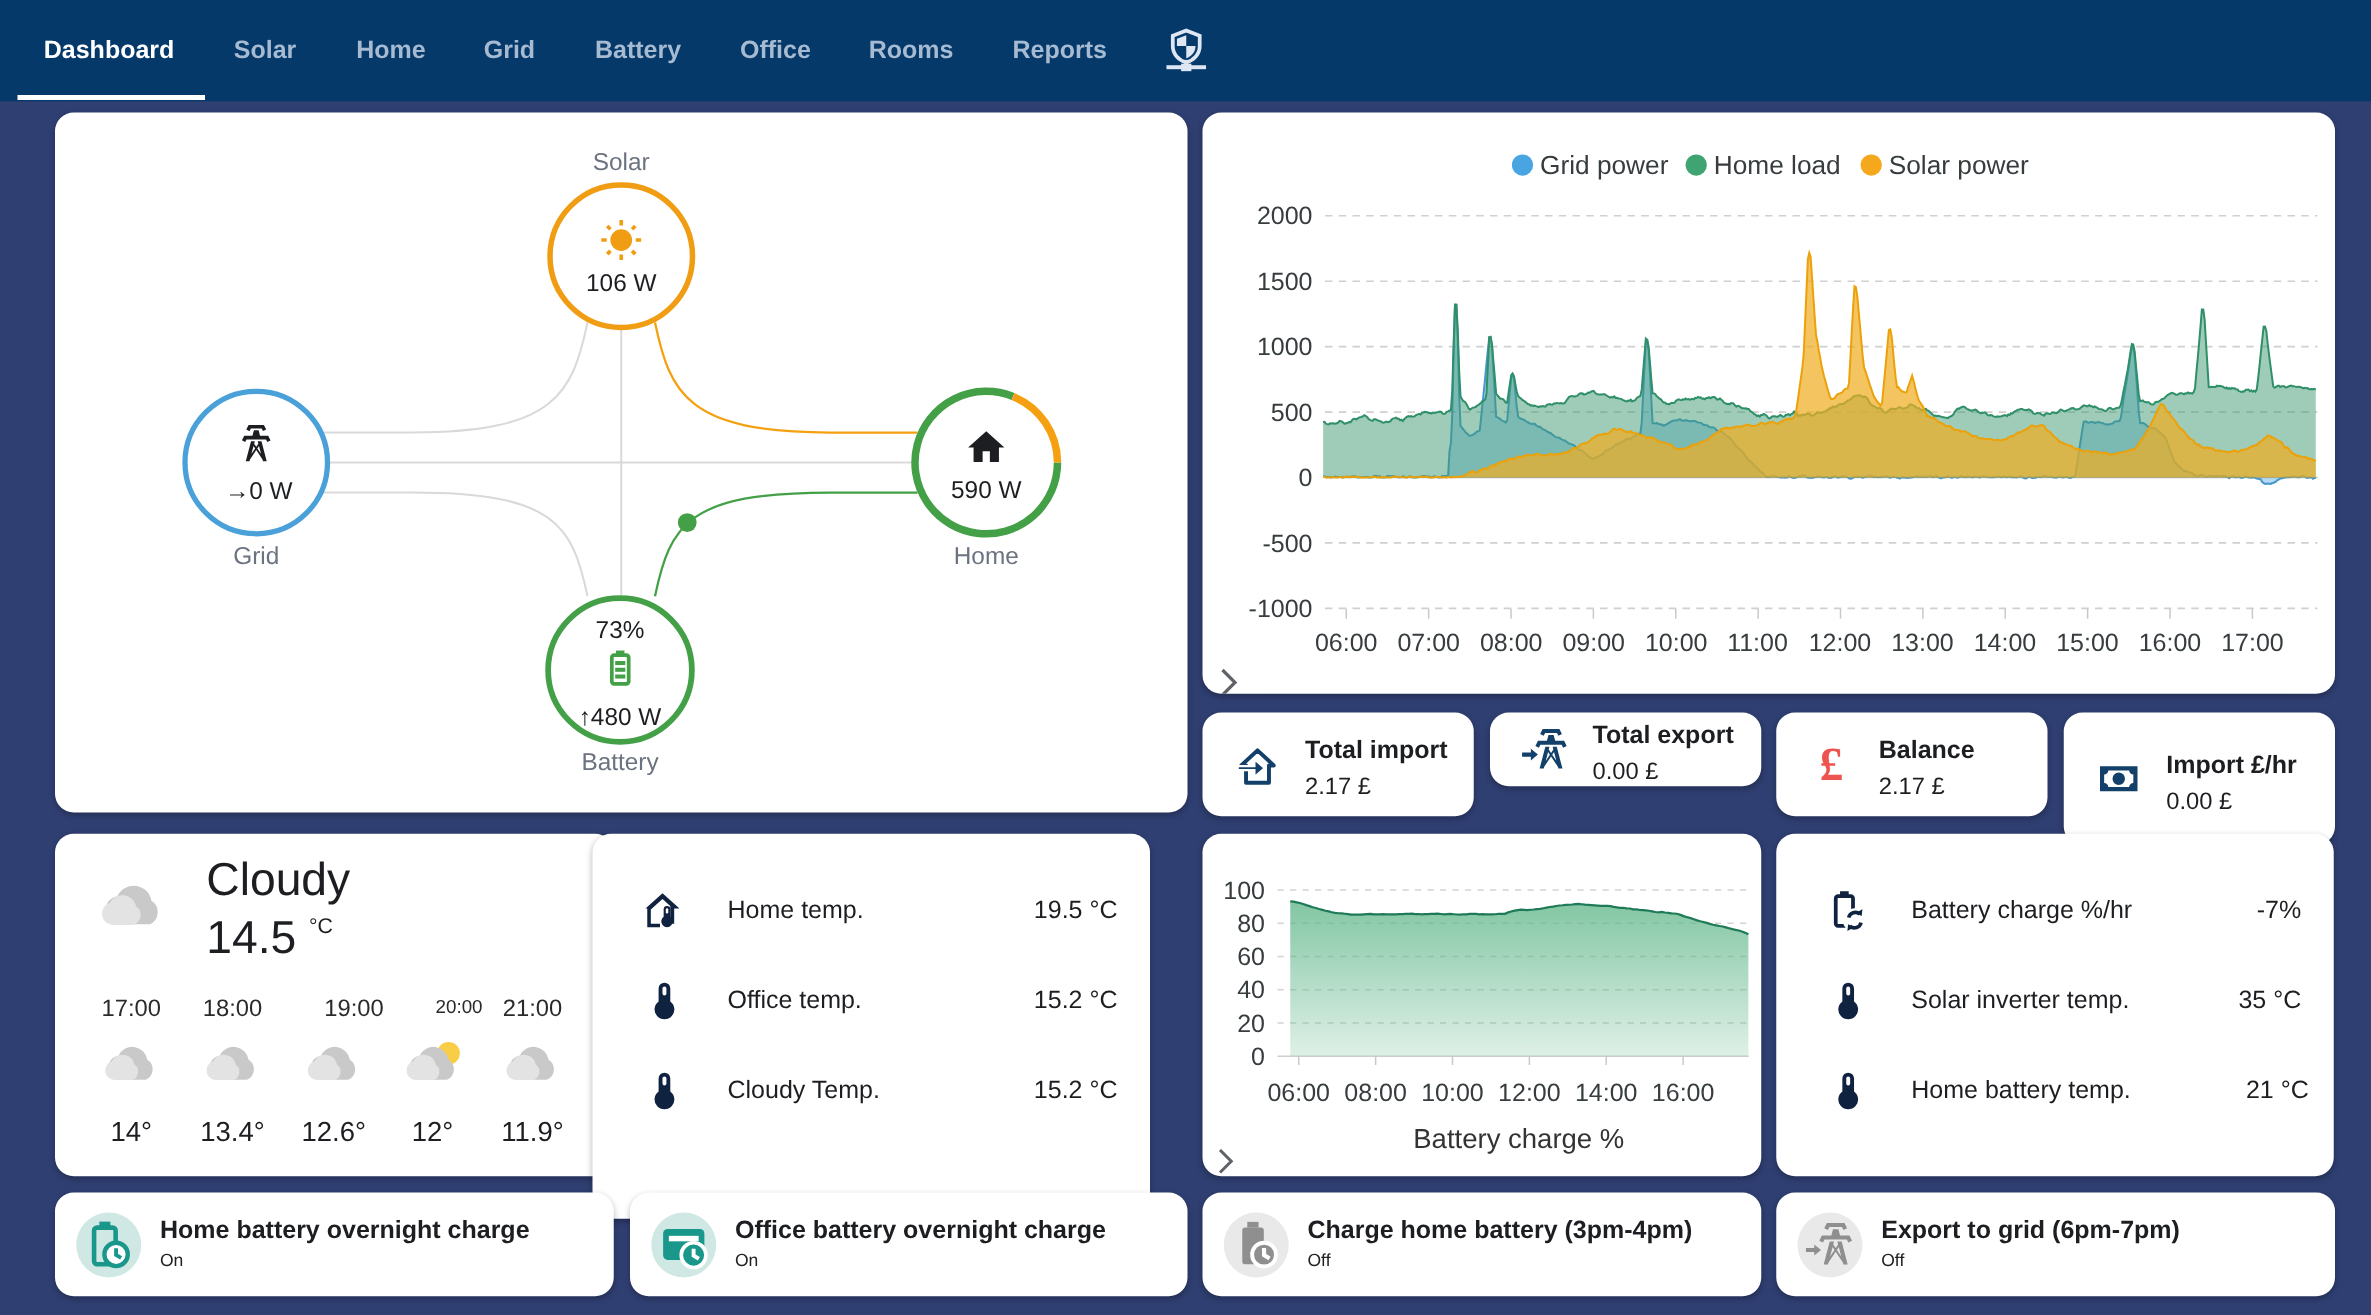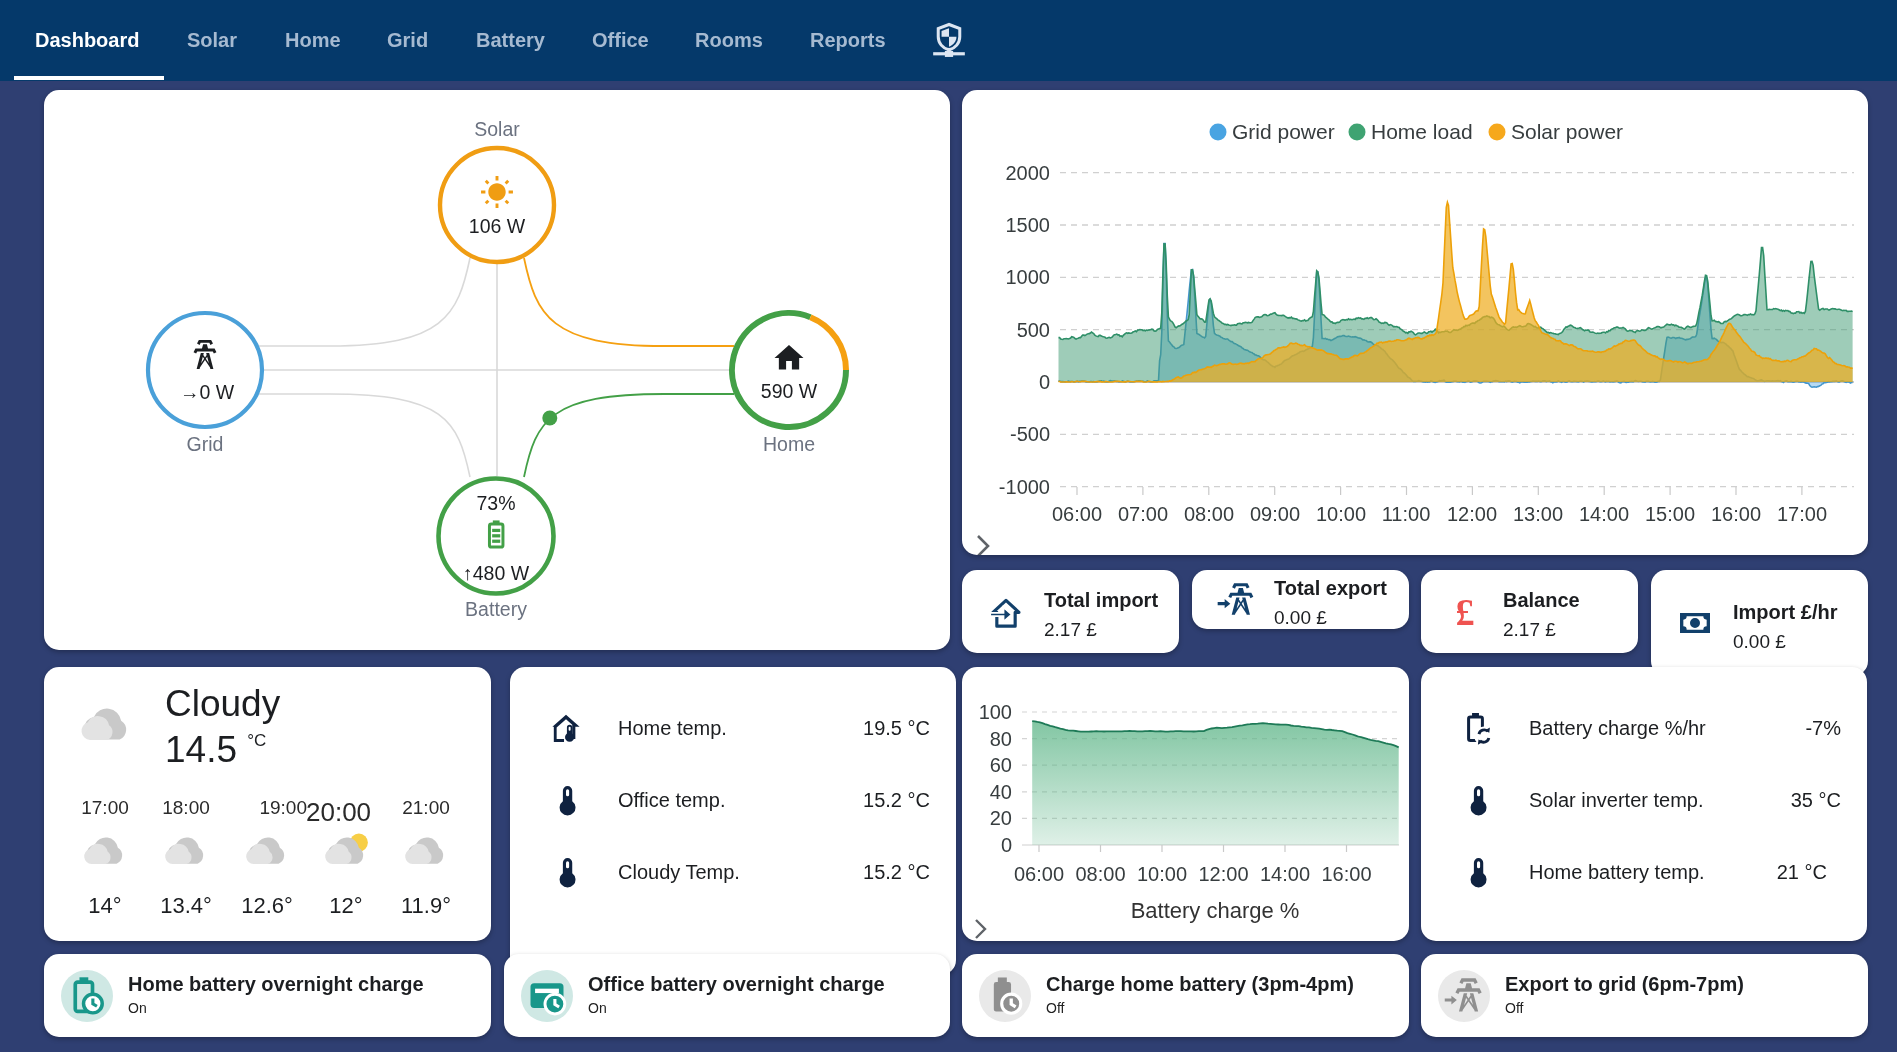--- a/index.html
+++ b/index.html
@@ -200,35 +200,35 @@
 <path d="M30 13 a9.5 9.5 0 0 0 -18 -2.5 A7.5 7.5 0 0 0 13 25.4 h16 a7 7 0 0 0 1 -12.4 z" fill="#c9c9c9"></path>
 <path d="M22 16 a7.5 7.5 0 0 0 -14 -2 A6 6 0 0 0 9.5 25.7 h11 a5.5 5.5 0 0 0 1.5 -9.7 z" fill="#e3e3e3"></path>
       </svg></div>
     <div style="position:absolute;left:102px;top:226px;width:80px;text-align:center;font-size:22px;color:#1c1e21">13.4°</div>
     <div style="position:absolute;left:183px;top:130px;width:80px;text-align:right;font-size:19px;color:#2a2a2a">19:00</div>
     <div style="position:absolute;left:197px;top:164px"><svg width="52" height="34" viewBox="0 0 40 26.4" style="">
 <path d="M30 13 a9.5 9.5 0 0 0 -18 -2.5 A7.5 7.5 0 0 0 13 25.4 h16 a7 7 0 0 0 1 -12.4 z" fill="#c9c9c9"></path>
 <path d="M22 16 a7.5 7.5 0 0 0 -14 -2 A6 6 0 0 0 9.5 25.7 h11 a5.5 5.5 0 0 0 1.5 -9.7 z" fill="#e3e3e3"></path>
       </svg></div>
     <div style="position:absolute;left:183px;top:226px;width:80px;text-align:center;font-size:22px;color:#1c1e21">12.6°</div>
-    <div style="position:absolute;left:262px;top:130px;width:80px;text-align:left;font-size:26px;color:#2a2a2a">20:00</div>
+    <div style="position:absolute;left:262px;top:130px;width:80px;text-align:right;font-size:15px;color:#2a2a2a">20:00</div>
     <div style="position:absolute;left:276px;top:164px"><svg width="52" height="34" viewBox="0 0 40 26.4" style="">
         <circle cx="30" cy="9" r="7" fill="#f7ce46"></circle>
 <path d="M30 13 a9.5 9.5 0 0 0 -18 -2.5 A7.5 7.5 0 0 0 13 25.4 h16 a7 7 0 0 0 1 -12.4 z" fill="#c9c9c9"></path>
 <path d="M22 16 a7.5 7.5 0 0 0 -14 -2 A6 6 0 0 0 9.5 25.7 h11 a5.5 5.5 0 0 0 1.5 -9.7 z" fill="#e3e3e3"></path>
       </svg></div>
     <div style="position:absolute;left:262px;top:226px;width:80px;text-align:center;font-size:22px;color:#1c1e21">12°</div>
     <div style="position:absolute;left:342px;top:130px;width:80px;text-align:center;font-size:19px;color:#2a2a2a">21:00</div>
     <div style="position:absolute;left:356px;top:164px"><svg width="52" height="34" viewBox="0 0 40 26.4" style="">
 <path d="M30 13 a9.5 9.5 0 0 0 -18 -2.5 A7.5 7.5 0 0 0 13 25.4 h16 a7 7 0 0 0 1 -12.4 z" fill="#c9c9c9"></path>
 <path d="M22 16 a7.5 7.5 0 0 0 -14 -2 A6 6 0 0 0 9.5 25.7 h11 a5.5 5.5 0 0 0 1.5 -9.7 z" fill="#e3e3e3"></path>
       </svg></div>
     <div style="position:absolute;left:342px;top:226px;width:80px;text-align:center;font-size:22px;color:#1c1e21">11.9°</div>
   </div>
-<div class="card" style="left:510px;top:667px;width:446px;height:308px">
+<div class="card" style="left:474px;top:667px;width:446px;height:308px">
     <div class="rowline" style="top:38px;height:46px;padding:0 26px 0 38px">
       <div class="rl-ic">
         <svg width="34" height="34" viewBox="0 0 24 24" style="">
 <path d="M2.4 11.2 L12 2.6 L21.6 11.2 H18.6 V19.8 H14.6 V17.5 H16.4 V9.7 L12 5.8 L5.4 11.7 V19.8 H10.6 V21.8 H3.4 V11.2 Z" fill="#0f2240" fill-rule="evenodd"></path>
 <g transform="translate(7.6,8.4) scale(0.58)">
             <path d="M12 2.2 A3.3 3.3 0 0 0 8.7 5.5 V12.8 A5.6 5.6 0 1 0 15.3 12.8 V5.5 A3.3 3.3 0 0 0 12 2.2 Z" fill="#0f2240"></path>
             <rect x="10.8" y="4.6" width="2.4" height="5" rx="1.2" fill="#fff"></rect>
           </g>
         </svg>
       </div>
@@ -319,21 +319,21 @@
         <svg width="34" height="34" viewBox="0 0 24 24" style="">
           <g transform="translate(1.1,0)">
             <path d="M12 2.2 A3.3 3.3 0 0 0 8.7 5.5 V12.8 A5.6 5.6 0 1 0 15.3 12.8 V5.5 A3.3 3.3 0 0 0 12 2.2 Z" fill="#0f2240"></path>
             <rect x="10.9" y="4.4" width="2.2" height="5" rx="1.1" fill="#fff"></rect>
           </g>
         </svg>
       </div>
       <div class="rl-lab">Solar inverter temp.</div>
       <div class="rl-val">35 °C</div>
     </div>
-    <div class="rowline" style="top:182px;height:46px;padding:0 40px 0 38px">
+    <div class="rowline" style="top:182px;height:46px;padding:0 20px 0 38px">
       <div class="rl-ic">
         <svg width="34" height="34" viewBox="0 0 24 24" style="">
           <g transform="translate(1.1,0)">
             <path d="M12 2.2 A3.3 3.3 0 0 0 8.7 5.5 V12.8 A5.6 5.6 0 1 0 15.3 12.8 V5.5 A3.3 3.3 0 0 0 12 2.2 Z" fill="#0f2240"></path>
             <rect x="10.9" y="4.4" width="2.2" height="5" rx="1.1" fill="#fff"></rect>
           </g>
         </svg>
       </div>
       <div class="rl-lab">Home battery temp.</div>
       <div class="rl-val">21 °C</div>

